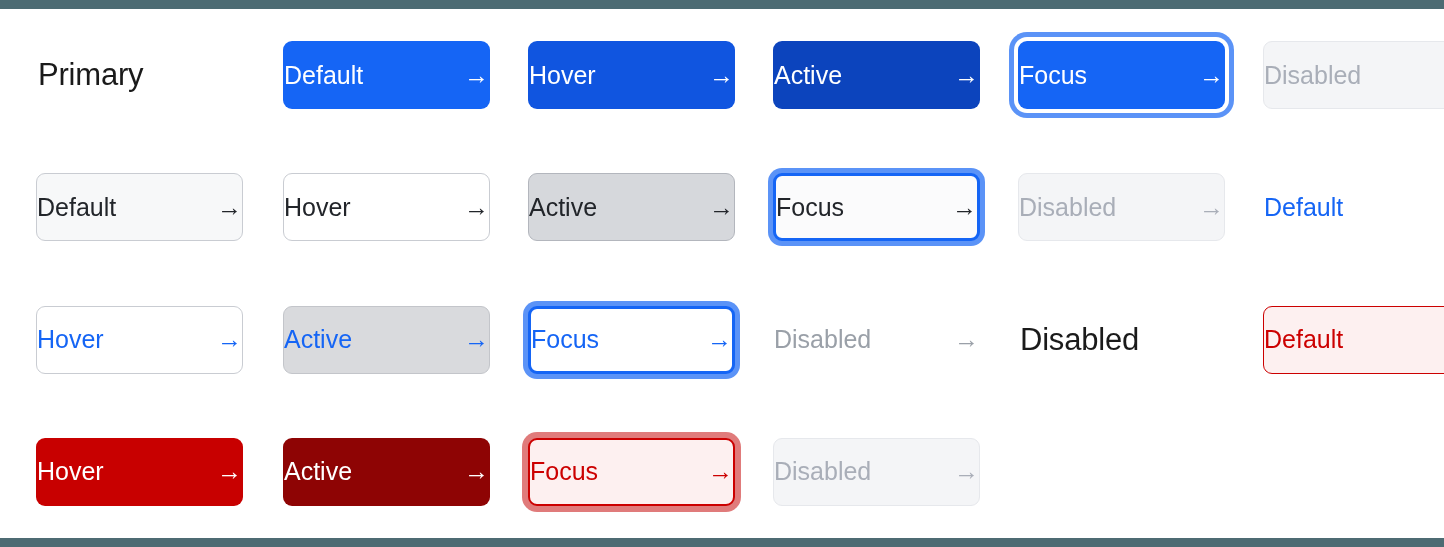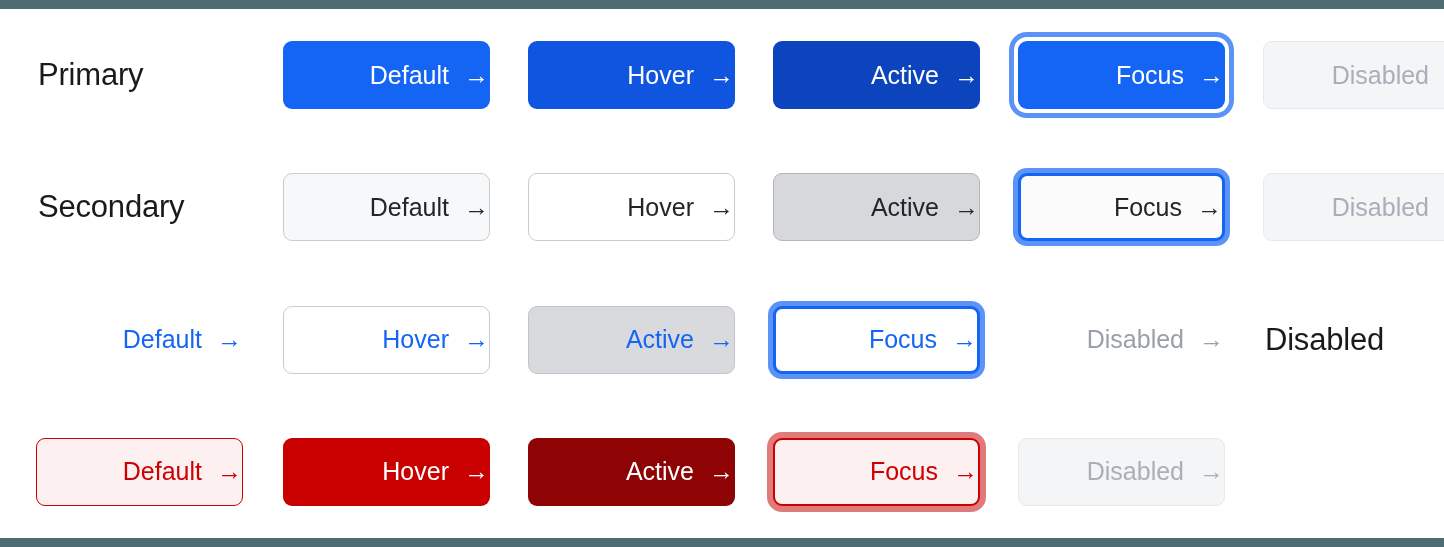--- a/index.html
+++ b/index.html
@@ -53,21 +53,21 @@
   }
 
   .btn {
     box-sizing: border-box;
     width: 207px;
     height: 68px;
     border-radius: 9px;
     border: 1.5px solid transparent;
     display: flex;
     align-items: center;
-    justify-content: flex-end;
+    justify-content: space-between;
     gap: 15px;
     font-family: "Liberation Sans", sans-serif;
     font-size: 25px;
     line-height: 1;
     white-space: nowrap;
     background: transparent;
     padding: 0;
   }
   .btn .arrow {
     font-size: 25px;
@@ -140,21 +140,20 @@
       <span class="arrow">→</span>
     </button>
   </div>
   <div class="cell">
     <button class="btn p-disabled" disabled="">
       <span>Disabled</span>
       <span class="arrow">→</span>
     </button>
   </div>
 
-  <div class="row-label">Secondary</div>
 
   <div class="cell">
     <button class="btn s-default">
       <span>Default</span>
       <span class="arrow">→</span>
     </button>
   </div>
   <div class="cell">
     <button class="btn s-hover">
       <span>Hover</span>

